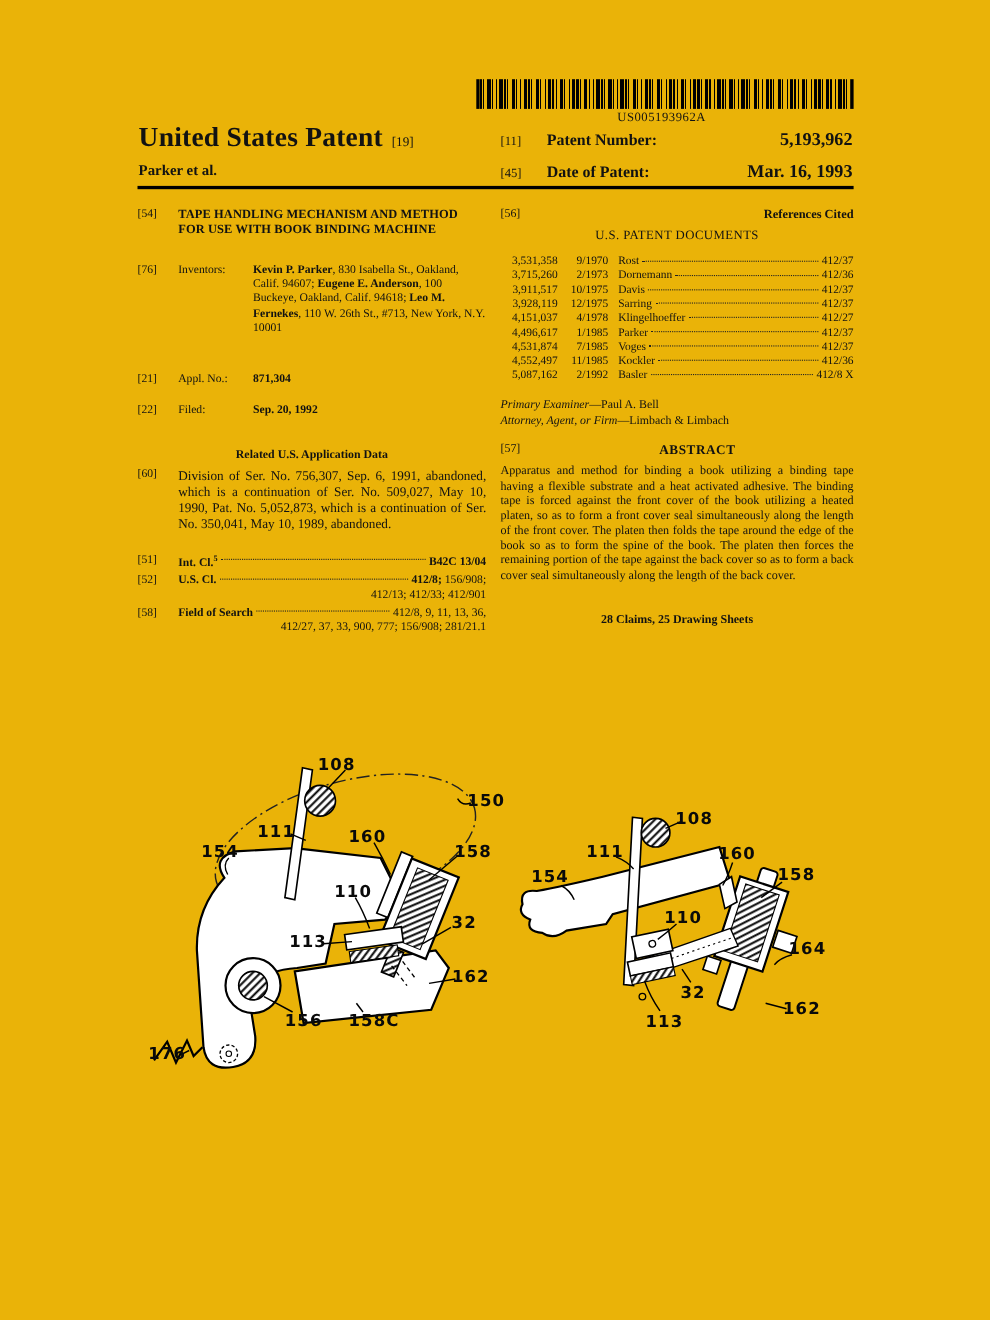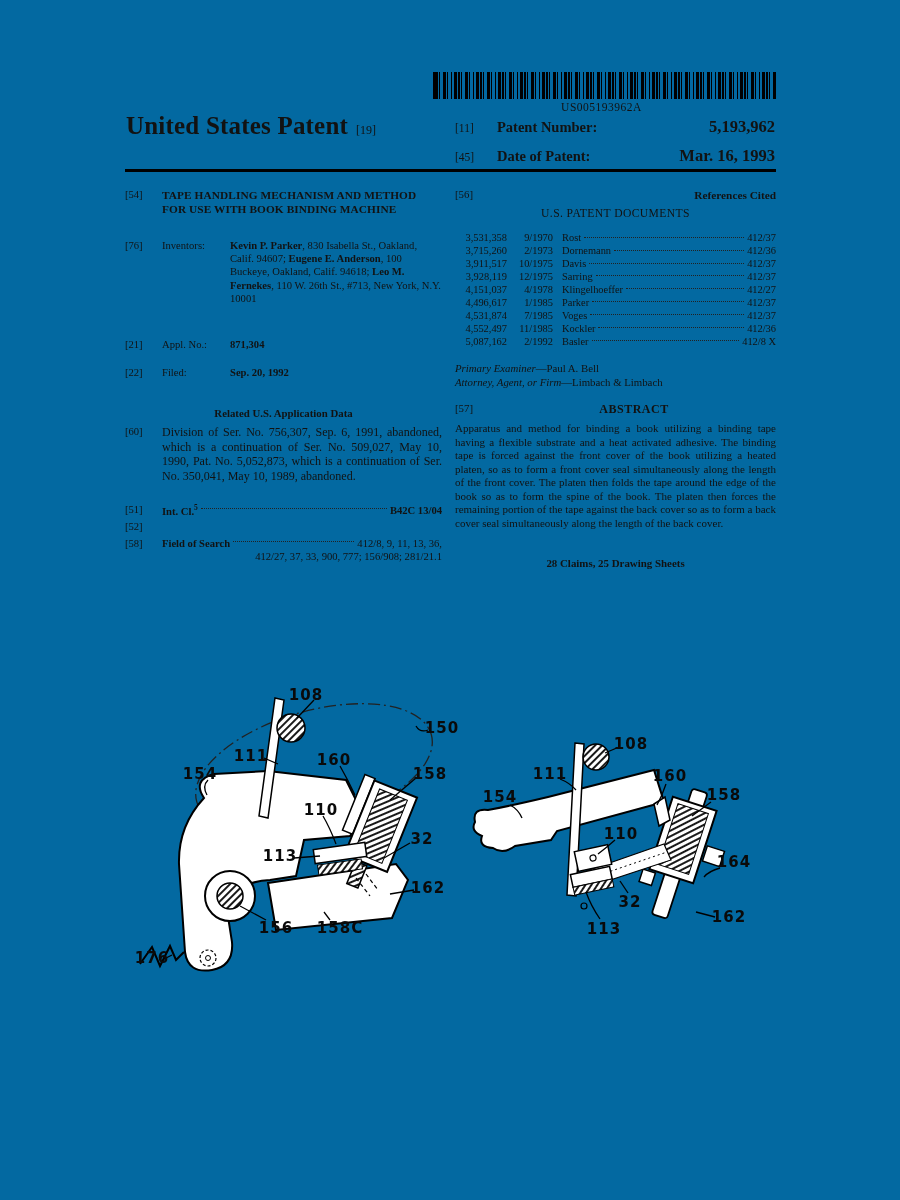--- a/index.html
+++ b/index.html
@@ -1,18 +1,18 @@
 <!DOCTYPE html>
 <html><head>
 <meta charset="utf-8">
 <style>
   html,body{margin:0;padding:0;background:#e8e8e6;}
   .page{
     position:relative;width:900px;height:1200px;margin:0 auto;
-    background:#0369a1;color:#121212;
+    background:#eab308;color:#121212;
     font-family:"Liberation Serif", serif;
   }
   
   .barcode{position:absolute;left:433px;top:72px;width:337px;height:27px;
     background:
       repeating-linear-gradient(90deg,
         #000 0 2px, transparent 2px 3px,
         #000 3px 4px, transparent 4px 7px,
         #000 7px 10px, transparent 10px 11px,
         #000 11px 12px, transparent 12px 15px,
@@ -86,20 +86,21 @@
 
 <div class="page">
 
   <div class="barcode"></div>
   <div class="barcode-text">US005193962A</div>
 
   <div class="hdr-left">
     <div>
       <span class="usp-title">United States Patent</span><span class="usp-tag">[19]</span>
     </div>
+    <div class="hdr-authors">Parker et al.</div>
   </div>
 
   <div class="hdr-right">
     <div class="hdr-row">
       <span class="hdr-tag">[11]</span>
       <span class="hdr-label">Patent Number:</span>
       <span class="hdr-value">5,193,962</span>
     </div>
     <div class="hdr-row">
       <span class="hdr-tag">[45]</span>
@@ -146,20 +147,28 @@
       <span class="tag">[51]</span>
       <span class="val cls-row">
         <span class="b"><span>Int. Cl.</span><sup>5</sup></span>
         <span class="leader"></span>
         <span class="b">B42C 13/04</span>
       </span>
     </div>
 
     <div class="row" style="margin-top:3px;">
       <span class="tag">[52]</span>
+      <span class="val">
+        <span class="cls-row">
+          <span class="b">U.S. Cl.</span>
+          <span class="leader"></span>
+          <span><b>412/8;</b><span> 156/908;</span></span>
+        </span>
+        <div class="cls-line2">412/13; 412/33; 412/901</div>
+      </span>
     </div>
 
     <div class="row" style="margin-top:3px;">
       <span class="tag">[58]</span>
       <span class="val">
         <span class="cls-row">
           <span class="b">Field of Search</span>
           <span class="leader"></span>
           <span>412/8, 9, 11, 13, 36,</span>
         </span>

